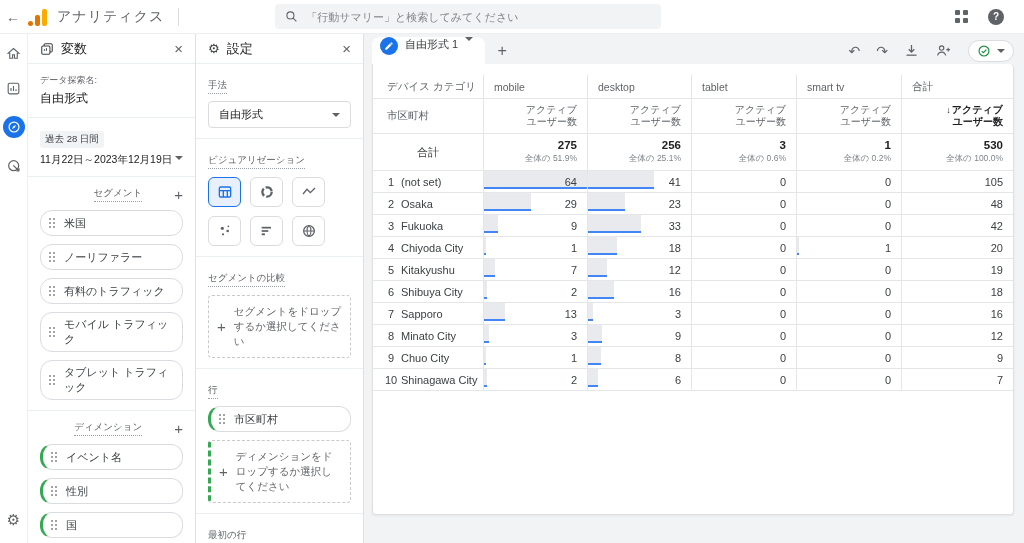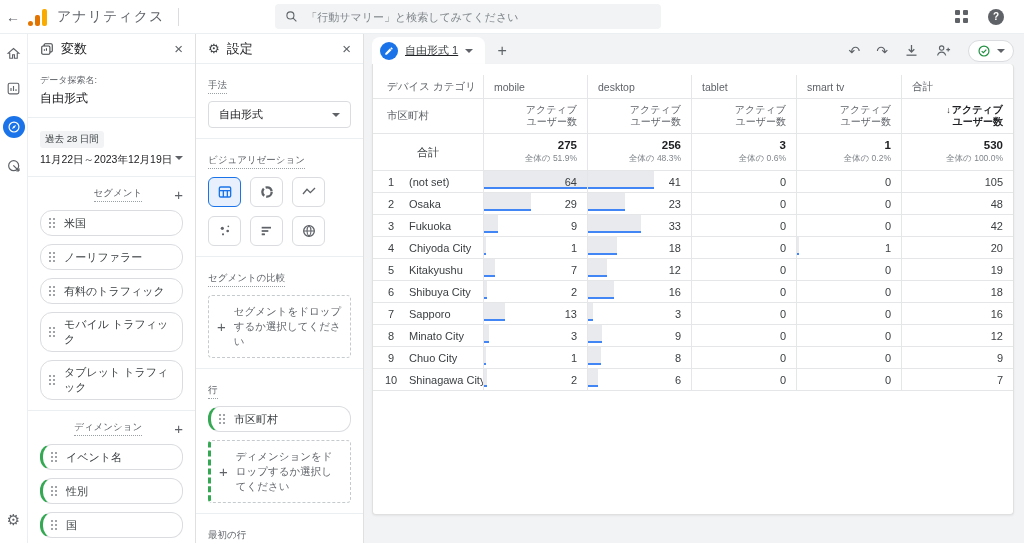--- a/index.html
+++ b/index.html
@@ -51,21 +51,21 @@
   .dropzone{border:1px dashed #c6cacd;border-radius:4px;margin-top:8px;padding:8px 8px;display:flex;align-items:center;font-size:10.5px;color:#5f6368;line-height:15px;}
   .dropzone .plus{font-size:15px;color:#5f6368;margin-right:8px;flex:none;}
   .dropzone.greenz{border-left:3px dashed #34a853;}
   .viz-grid{display:flex;flex-wrap:wrap;gap:9px;margin-top:8px;width:140px;}
   .viz-btn{width:33px;height:30px;border:1px solid #dadce0;border-radius:6px;display:flex;align-items:center;justify-content:center;background:#fff;cursor:pointer;}
   .viz-btn.sel{border:1.5px solid #1a73e8;background:#e8f0fe;}
 
   
   .main{flex:1;background:#f1f3f4;display:flex;flex-direction:column;overflow:hidden;}
   .tabbar{height:30px;display:flex;align-items:flex-end;padding:0 10px 0 8px;flex:none;}
-  .tab{background:#fff;border-radius:8px 8px 0 0;height:27px;display:flex;align-items:center;padding:0 12px 0 8px;gap:7px;text-decoration:underline;}
+  .tab{background:#fff;border-radius:8px 8px 0 0;height:27px;display:flex;align-items:flex-start;padding:0 12px 0 8px;gap:7px;}
   .tab-pencil{width:18px;height:18px;border-radius:50%;background:#1a73e8;display:flex;align-items:center;justify-content:center;flex:none;}
   .tab-label{font-size:11px;color:#3c4043;white-space:nowrap;}
   .newtab{width:34px;height:27px;display:flex;align-items:center;justify-content:center;color:#5f6368;font-size:16px;cursor:pointer;}
   .tools{margin-left:auto;display:flex;align-items:center;gap:16px;height:27px;}
   .tool-undo,.tool-redo{font-size:14px;color:#5f6368;cursor:pointer;line-height:1;}
   .pill{border:1px solid #dadce0;border-radius:13px;height:22px;display:flex;align-items:center;padding:0 8px;gap:6px;background:#fff;cursor:pointer;}
 
   .card{flex:1;background:#fff;margin:0 10px 28px 8px;border:1px solid #e0e0e0;border-top:none;border-radius:0 4px 4px 4px;overflow:hidden;box-shadow:0 1px 2px rgba(60,64,67,.08);}
   .ga-table{display:grid;grid-template-columns:110px 104px 104px 105px 105px 1fr;}
   .tc{border-bottom:1px solid #e4e6e8;display:flex;align-items:center;font-size:11px;color:#3c4043;position:relative;background:#fff;}
@@ -77,21 +77,21 @@
   .tc.metric.total{color:#202124;font-weight:700;}
   .tc.metric .arrow{font-size:9px;margin-right:1px;}
   .tc.tt{height:37px;}
   .tc.tt.label{justify-content:center;padding-left:0;font-size:11px;color:#3c4043;}
   .tc.tt.num{flex-direction:column;align-items:flex-end;justify-content:center;padding-right:10px;}
   .tc.tt .tval{font-size:11.5px;font-weight:700;color:#202124;}
   .tc.tt .tshare{font-size:8.5px;color:#80868b;margin-top:2px;}
   .tc.dr{height:22px;}
   .tc.namecell{padding-left:8px;}
   .tc .rank{width:20px;text-align:center;color:#3c4043;flex:none;}
-  .tc .city{margin-left:8px;white-space:nowrap;}
+  .tc .city{margin-left:0;white-space:nowrap;}
   .tc.valcell{justify-content:flex-end;padding-right:10px;}
   .bar{position:absolute;left:0;top:0;bottom:5px;background:#e9eaed;}
   .barline{position:absolute;left:0;bottom:3px;height:2px;background:#4285f4;}
   .cellval{position:relative;z-index:1;}
 </style>
 </head>
 <body>
 
 <header class="topbar">
   <span class="back-arrow">←</span>
@@ -362,21 +362,21 @@
             <span><i class="arrow" style="font-style:normal">↓</i><b style="font-weight:700">アクティブ</b></span>
             <span>ユーザー数</span>
           </div>
           <div class="tc tt label">合計</div>
           <div class="tc tt num vline">
             <span class="tval">275</span>
             <span class="tshare">全体の 51.9%</span>
           </div>
           <div class="tc tt num vline">
             <span class="tval">256</span>
-            <span class="tshare">全体の 48.3%</span>
+            <span class="tshare">全体の 25.1%</span>
           </div>
           <div class="tc tt num vline">
             <span class="tval">3</span>
             <span class="tshare">全体の 0.6%</span>
           </div>
           <div class="tc tt num vline">
             <span class="tval">1</span>
             <span class="tshare">全体の 0.2%</span>
           </div>
           <div class="tc tt num vline">

